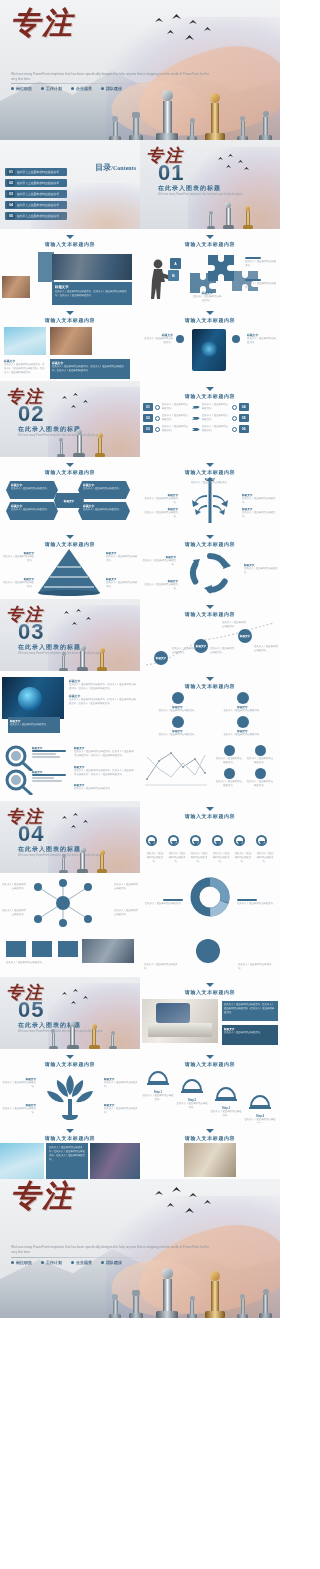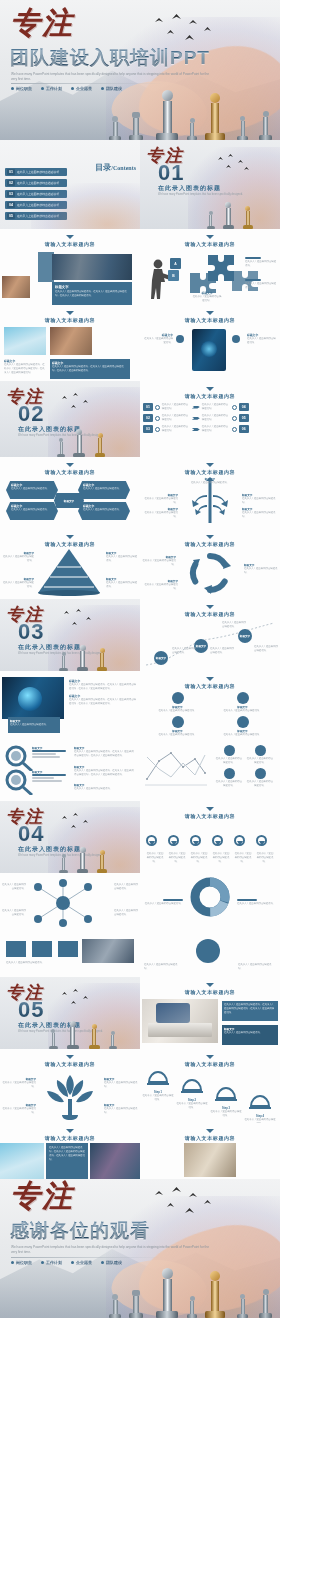--- a/index.html
+++ b/index.html
@@ -120,21 +120,20 @@
     <div class="birds" style="position:absolute;left:155px;top:14px;width:70px;height:30px;">
       <span style="position:absolute;left:0;top:4px;width:8px;height:4px;background:#2f2f2f;clip-path:polygon(0 100%,50% 0,100% 100%,50% 55%)"></span>
       <span style="position:absolute;left:17px;top:0;width:9px;height:5px;background:#2f2f2f;clip-path:polygon(0 100%,50% 0,100% 100%,50% 55%)"></span>
       <span style="position:absolute;left:34px;top:6px;width:8px;height:4px;background:#2f2f2f;clip-path:polygon(0 100%,50% 0,100% 100%,50% 55%)"></span>
       <span style="position:absolute;left:12px;top:16px;width:7px;height:4px;background:#2f2f2f;clip-path:polygon(0 100%,50% 0,100% 100%,50% 55%)"></span>
       <span style="position:absolute;left:30px;top:21px;width:9px;height:5px;background:#2f2f2f;clip-path:polygon(0 100%,50% 0,100% 100%,50% 55%)"></span>
       <span style="position:absolute;left:49px;top:13px;width:7px;height:4px;background:#2f2f2f;clip-path:polygon(0 100%,50% 0,100% 100%,50% 55%)"></span>
     </div>
 
     <div class="zhuanzhu">专注</div>
-    <div class="cover-title">团队建设入职培训PPT</div>
     <div class="cover-sub">We have many PowerPoint templates that has been specifically designed to help anyone that is stepping into the world of PowerPoint for the very first time.</div>
     <div class="cover-rule"></div>
     <div class="cover-bullets">
       <div class="cb">
           <i></i>
           <span>岗位职责</span>
         </div>
       <div class="cb">
           <i></i>
           <span>工作计划</span>
@@ -1052,21 +1051,20 @@
     <div class="birds" style="position:absolute;left:155px;top:8px;width:70px;height:30px;">
       <span style="position:absolute;left:0;top:4px;width:8px;height:4px;background:#2f2f2f;clip-path:polygon(0 100%,50% 0,100% 100%,50% 55%)"></span>
       <span style="position:absolute;left:17px;top:0;width:9px;height:5px;background:#2f2f2f;clip-path:polygon(0 100%,50% 0,100% 100%,50% 55%)"></span>
       <span style="position:absolute;left:34px;top:6px;width:8px;height:4px;background:#2f2f2f;clip-path:polygon(0 100%,50% 0,100% 100%,50% 55%)"></span>
       <span style="position:absolute;left:12px;top:16px;width:7px;height:4px;background:#2f2f2f;clip-path:polygon(0 100%,50% 0,100% 100%,50% 55%)"></span>
       <span style="position:absolute;left:30px;top:21px;width:9px;height:5px;background:#2f2f2f;clip-path:polygon(0 100%,50% 0,100% 100%,50% 55%)"></span>
       <span style="position:absolute;left:49px;top:13px;width:7px;height:4px;background:#2f2f2f;clip-path:polygon(0 100%,50% 0,100% 100%,50% 55%)"></span>
     </div>
 
     <div class="zhuanzhu" style="top:2px;">专注</div>
-    <div class="cover-title" style="top:42px;">感谢各位的观看</div>
     <div class="cover-sub" style="top:66px;">We have many PowerPoint templates that has been specifically designed to help anyone that is stepping into the world of PowerPoint for the very first time.</div>
     <div class="cover-rule" style="top:78px;"></div>
     <div class="cover-bullets" style="top:81px;">
       <div class="cb">
           <i></i>
           <span>岗位职责</span>
         </div>
       <div class="cb">
           <i></i>
           <span>工作计划</span>

